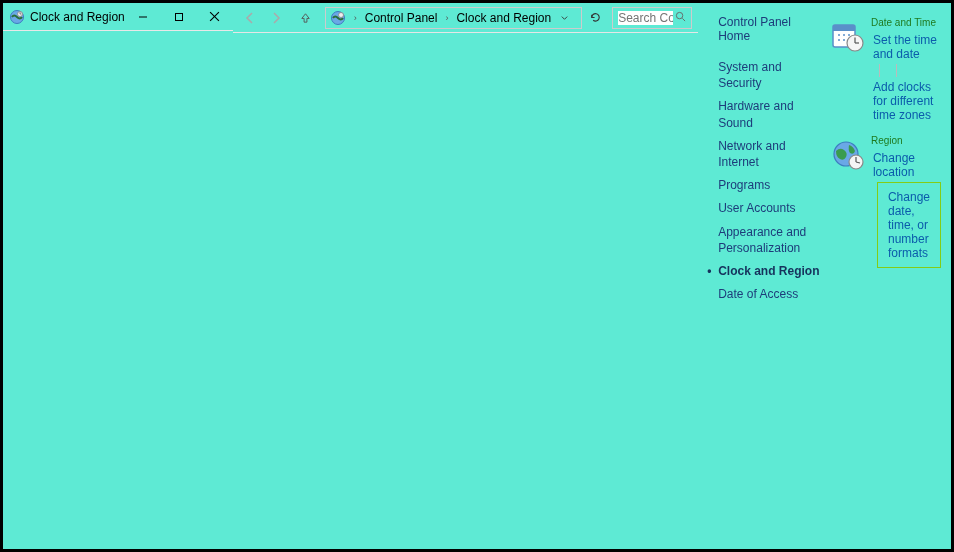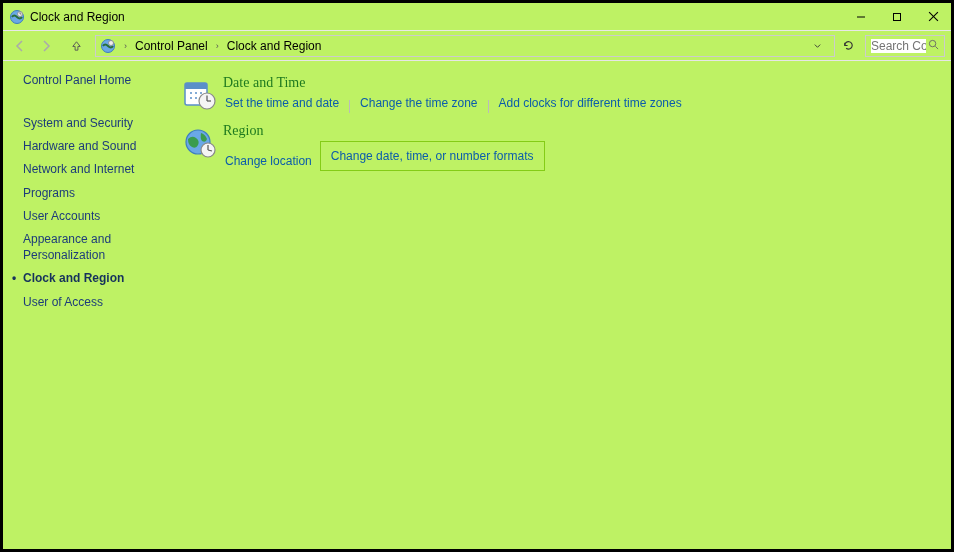--- a/index.html
+++ b/index.html
@@ -10,23 +10,23 @@
     }
     body {
       width: 954px;
       height: 552px;
       background: #000;
       padding: 3px;
     }
     .window {
       width: 100%;
       height: 100%;
-      background: #bef264;
-      display: flex;
-      flex-direction: column;
+      background: #5eead4;
+      display: flex;
+      flex-direction: row;
       position: relative;
     }
     
     .titlebar {
       height: 28px;
       display: flex;
       align-items: center;
       padding-left: 6px;
       border-bottom: 1px solid #e8e8e8;
     }
@@ -147,21 +147,21 @@
       display: flex;
       overflow: hidden;
     }
     .sidebar {
       width: 178px;
       padding: 12px 8px 8px 20px;
     }
     .sidebar-home {
       font-size: 12px;
       color: #1d3c7a;
-      margin-bottom: 28px;
+      margin-bottom: 16px;
     }
     .sidebar-item {
       font-size: 12px;
       color: #1d3c7a;
       margin-bottom: 7px;
       line-height: 1.35;
       position: relative;
       padding-left: 0;
     }
     .sidebar-item.active {
@@ -188,24 +188,23 @@
       width: 34px;
       height: 34px;
       flex-shrink: 0;
       margin-right: 6px;
       margin-top: 2px;
     }
     .cat-body {
       flex: 1;
     }
     .cat-title {
-      font-size: 14px;
+      font-size: 10px;
       color: #1f7a1f;
       margin-bottom: 2px;
-      font-family: Liberation Serif, serif;
     }
     .cat-links {
       display: flex;
       align-items: flex-end;
       font-size: 12px;
       flex-wrap: wrap;
     }
     .cat-link {
       color: #0b5cab;
       padding: 3px 2px;
@@ -313,21 +312,21 @@
   <div class="body-area">
     <div class="sidebar">
       <div class="sidebar-home">Control Panel Home</div>
       <div class="sidebar-item">System and Security</div>
       <div class="sidebar-item">Hardware and Sound</div>
       <div class="sidebar-item">Network and Internet</div>
       <div class="sidebar-item">Programs</div>
       <div class="sidebar-item">User Accounts</div>
       <div class="sidebar-item">Appearance and Personalization</div>
       <div class="sidebar-item active">Clock and Region</div>
-      <div class="sidebar-item">User of Access</div>
+      <div class="sidebar-item">Date of Access</div>
     </div>
 
     <div class="content">
 
       <div class="category">
         <svg class="cat-icon" viewBox="0 0 34 34">
           <rect x="2" y="6" width="22" height="22" rx="2" fill="#fff" stroke="#5a8fc9" stroke-width="1.5"></rect>
           <rect x="2" y="6" width="22" height="6" fill="#5a8fc9"></rect>
           <line x1="8" y1="16" x2="8" y2="16" stroke="#5a8fc9" stroke-width="2" stroke-linecap="round"></line>
           <line x1="13" y1="16" x2="13" y2="16" stroke="#5a8fc9" stroke-width="2" stroke-linecap="round"></line>
@@ -336,21 +335,20 @@
           <line x1="13" y1="21" x2="13" y2="21" stroke="#5a8fc9" stroke-width="2" stroke-linecap="round"></line>
           <circle cx="24" cy="24" r="8" fill="#f5f5f5" stroke="#888" stroke-width="1.2"></circle>
           <line x1="24" y1="24" x2="24" y2="18.5" stroke="#555" stroke-width="1.2"></line>
           <line x1="24" y1="24" x2="28" y2="24" stroke="#555" stroke-width="1.2"></line>
         </svg>
         <div class="cat-body">
           <div class="cat-title">Date and Time</div>
           <div class="cat-links">
             <span class="cat-link">Set the time and date</span>
             <span class="link-sep"></span>
-            <span class="cat-link">Change the time zone</span>
             <span class="link-sep"></span>
             <span class="cat-link">Add clocks for different time zones</span>
           </div>
         </div>
       </div>
 
       <div class="category">
         <svg class="cat-icon" viewBox="0 0 34 34">
           <circle cx="15" cy="17" r="12" fill="#6aa8e6" stroke="#3c7dbf" stroke-width="1.2"></circle>
           <path d="M5 14 Q9 10 13 13 Q17 16 15 20 Q13 24 9 22 Q5 20 5 14 Z" fill="#3a9c4e"></path>

